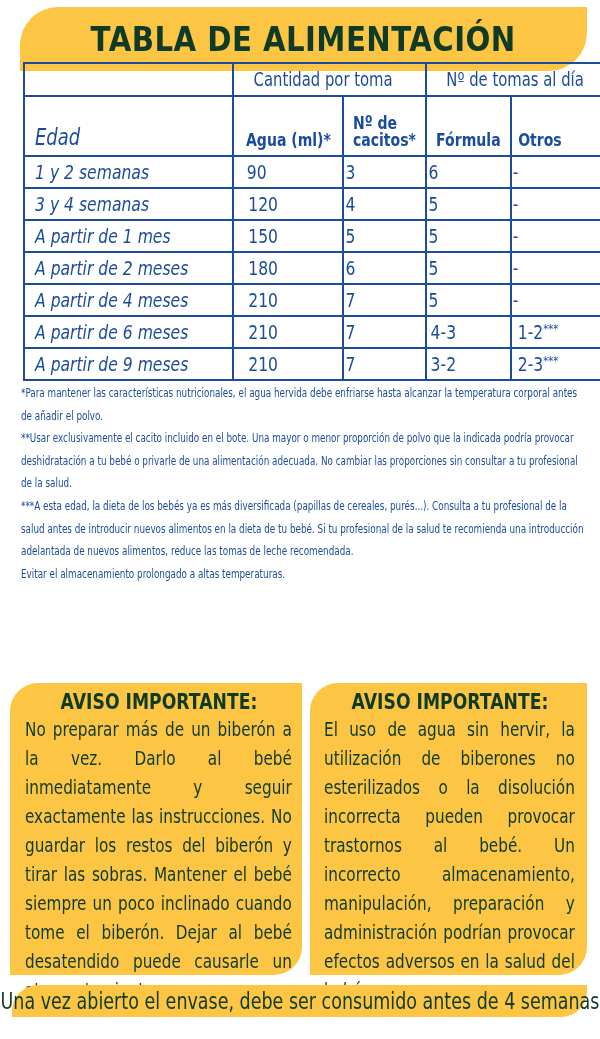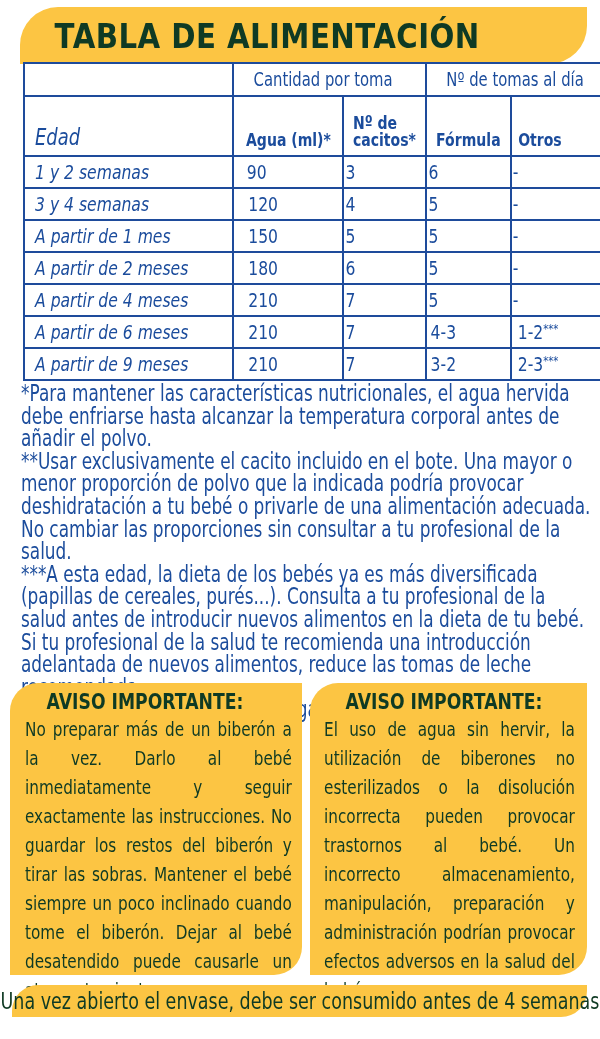--- a/index.html
+++ b/index.html
@@ -1,23 +1,23 @@
 <!DOCTYPE html>
 <html><head>
 <meta charset="utf-8">
 <style>
   html, body { margin: 0; padding: 0; }
   body {
     width: 600px; height: 1039px; background: #ffffff; position: relative; overflow: hidden;
     font-family: "Liberation Sans", "DejaVu Sans", sans-serif;
   }
   .banner {
-    position: absolute; left: 20px; top: 7px; width: 567px; height: 57px;
+    position: absolute; left: 20px; top: 7px; width: 567px; height: 64px;
     background: #fcc543; border-radius: 38px 0 38px 0;
-    display: flex; align-items: center; justify-content: flex-start;
+    display: flex; align-items: center; justify-content: center;
   }
   .banner-title {
     color: #0f3a24; font-weight: bold; font-size: 34px; letter-spacing: 0.5px;
     transform: scaleX(0.86); white-space: nowrap;
     font-family: "DejaVu Sans", sans-serif;
   }
   table.feed {
     position: absolute; left: 23px; top: 62px; width: 563px;
     border-collapse: collapse; color: #1b4c9c;
     font-family: "DejaVu Sans", sans-serif;
@@ -34,34 +34,34 @@
   tr.h1 td { height: 31px; font-size: 19px; }
   tr.h2 td { height: 52px; }
   .hbold { font-weight: bold; font-size: 18px; }
   .hedad { font-size: 23px; padding-top: 18px; display: inline-block; }
   .hbot { vertical-align: bottom !important; padding-bottom: 6px !important; }
   .stack { display: inline-block; line-height: 0.95; font-weight: bold; font-size: 18px; }
   sup.ast { font-size: 13px; vertical-align: 6px; }
 
   .notes {
     position: absolute; left: 21px; top: 382px; width: 570px;
-    color: #1b4c9c; font-size: 23px; line-height: 22.6px;
+    color: #1b4c9c; font-size: 12px; line-height: 22.6px;
     font-family: "DejaVu Sans", sans-serif;
   }
   .notes p { margin: 0; transform: scaleX(0.735); transform-origin: left top; width: 136%; }
 
   .warn {
     position: absolute; top: 683px; height: 292px; background: #fcc543;
     border-radius: 28px 0 28px 0; color: #0f3a24; box-sizing: border-box;
     font-family: "DejaVu Sans", sans-serif;
   }
   .warn-left { left: 10px; width: 292px; padding: 6px 10px 0 15px; }
   .warn-right { left: 310px; width: 277px; padding: 6px 12px 0 14px; }
   .warn-title {
-    font-weight: bold; font-size: 21px; height: 26px; line-height: 26px;
+    text-align: center; font-weight: bold; font-size: 21px; height: 26px; line-height: 26px;
     white-space: nowrap;
   }
   .warn-title span { display: inline-block; transform: scaleX(0.82); }
   .warn-body {
     font-size: 20px; line-height: 29px; text-align: justify; text-align-last: left;
     width: 131%; transform: scaleX(0.763); transform-origin: left top;
   }
   .bottom-bar {
     position: absolute; left: 12px; top: 985px; width: 575px; height: 32px;
     background: #fcc543; border-radius: 26px 0 26px 0;

